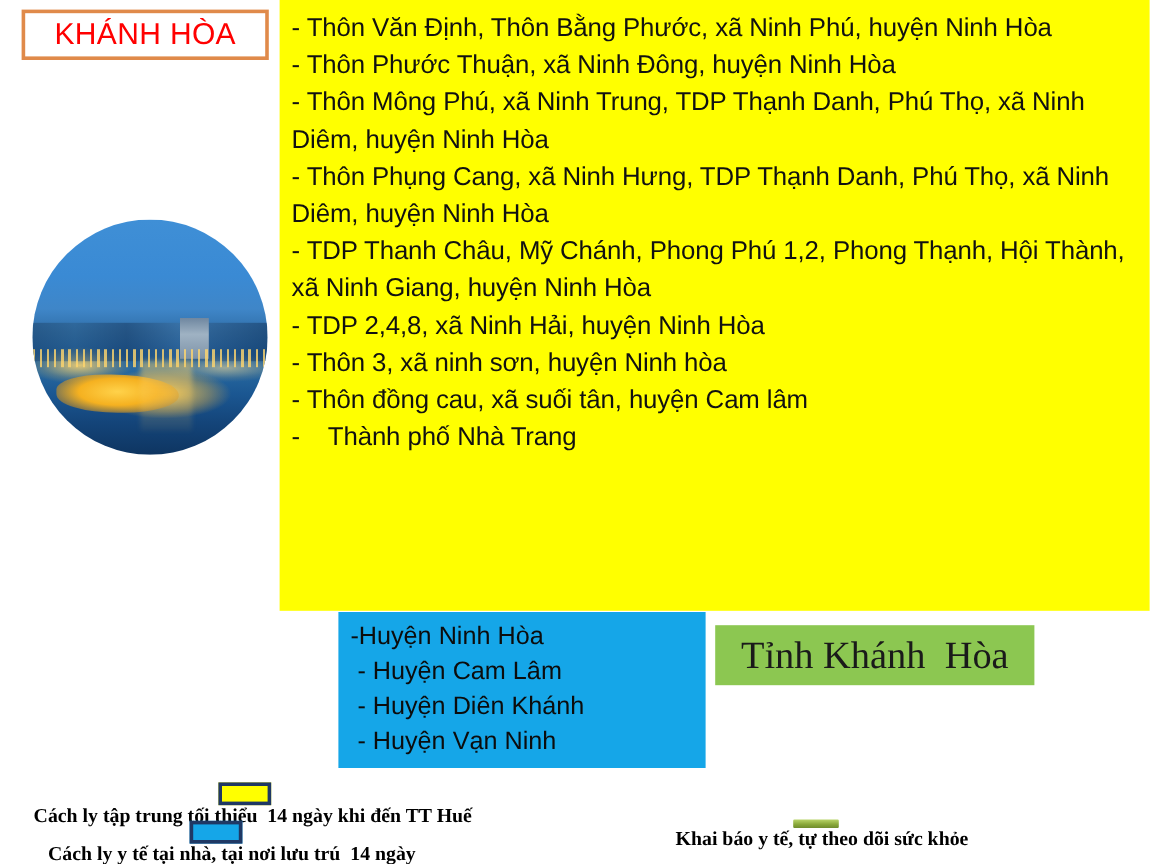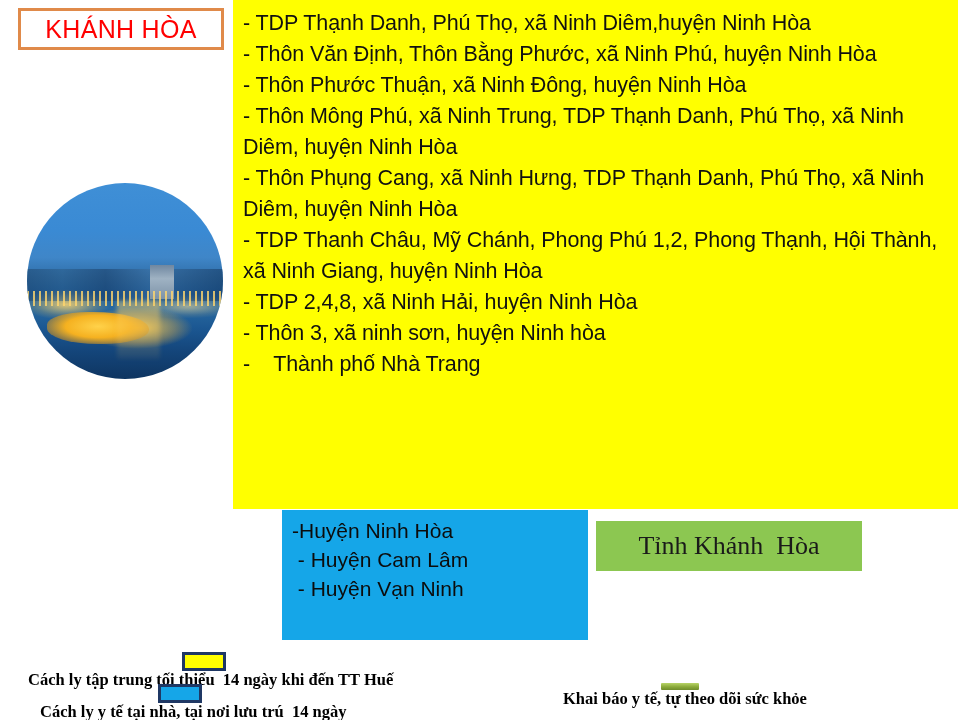--- a/index.html
+++ b/index.html
@@ -165,21 +165,21 @@
     width: 266px;
     height: 50px;
     background: #8cc751;
     display: flex;
     align-items: center;
     justify-content: center;
   }
   #green-panel .green-text {
     color: #1a1a1a;
     font-family: "Liberation Serif", serif;
-    font-size: 26px;
+    font-size: 32px;
     line-height: 1;
     white-space: pre;
   }
 
   
   .legend-row {
     position: absolute;
     display: flex;
     align-items: center;
     flex-direction: column;
@@ -226,34 +226,35 @@
   <div class="photo-inner">
     <div class="skyline"></div>
     <div class="tower"></div>
     <div class="lights"></div>
     <div class="waterfront"></div>
     <div class="reflection"></div>
   </div>
 </div>
 
 <div id="yellow-panel">
-  <div class="line">- TDP Thạnh Danh, Phú Thọ, xã Ninh Diêm,huyện Ninh Hòa</div>
   <div class="line">- Thôn Văn Định, Thôn Bằng Phước, xã Ninh Phú, huyện Ninh Hòa</div>
   <div class="line">- Thôn Phước Thuận, xã Ninh Đông, huyện Ninh Hòa</div>
   <div class="line">- Thôn Mông Phú, xã Ninh Trung, TDP Thạnh Danh, Phú Thọ, xã Ninh Diêm, huyện Ninh Hòa</div>
   <div class="line">- Thôn Phụng Cang, xã Ninh Hưng, TDP Thạnh Danh, Phú Thọ, xã Ninh Diêm, huyện Ninh Hòa</div>
   <div class="line">- TDP Thanh Châu, Mỹ Chánh, Phong Phú 1,2, Phong Thạnh, Hội Thành, xã Ninh Giang, huyện Ninh Hòa</div>
   <div class="line">- TDP 2,4,8, xã Ninh Hải, huyện Ninh Hòa</div>
   <div class="line">- Thôn 3, xã ninh sơn, huyện Ninh hòa</div>
+  <div class="line">- Thôn đồng cau, xã suối tân, huyện Cam lâm</div>
   <div class="line">-    Thành phố Nhà Trang</div>
 </div>
 
 <div id="blue-panel">
   <div class="line">-Huyện Ninh Hòa</div>
   <div class="line"> - Huyện Cam Lâm</div>
+  <div class="line"> - Huyện Diên Khánh</div>
   <div class="line"> - Huyện Vạn Ninh</div>
 </div>
 
 <div id="green-panel">
   <span class="green-text">Tỉnh Khánh  Hòa</span>
 </div>
 
 <div class="legend-row" id="legend-row-yellow">
   <span class="swatch-box yellow"></span>
   <span class="legend-text">Cách ly tập trung tối thiểu  14 ngày khi đến TT Huế</span>

